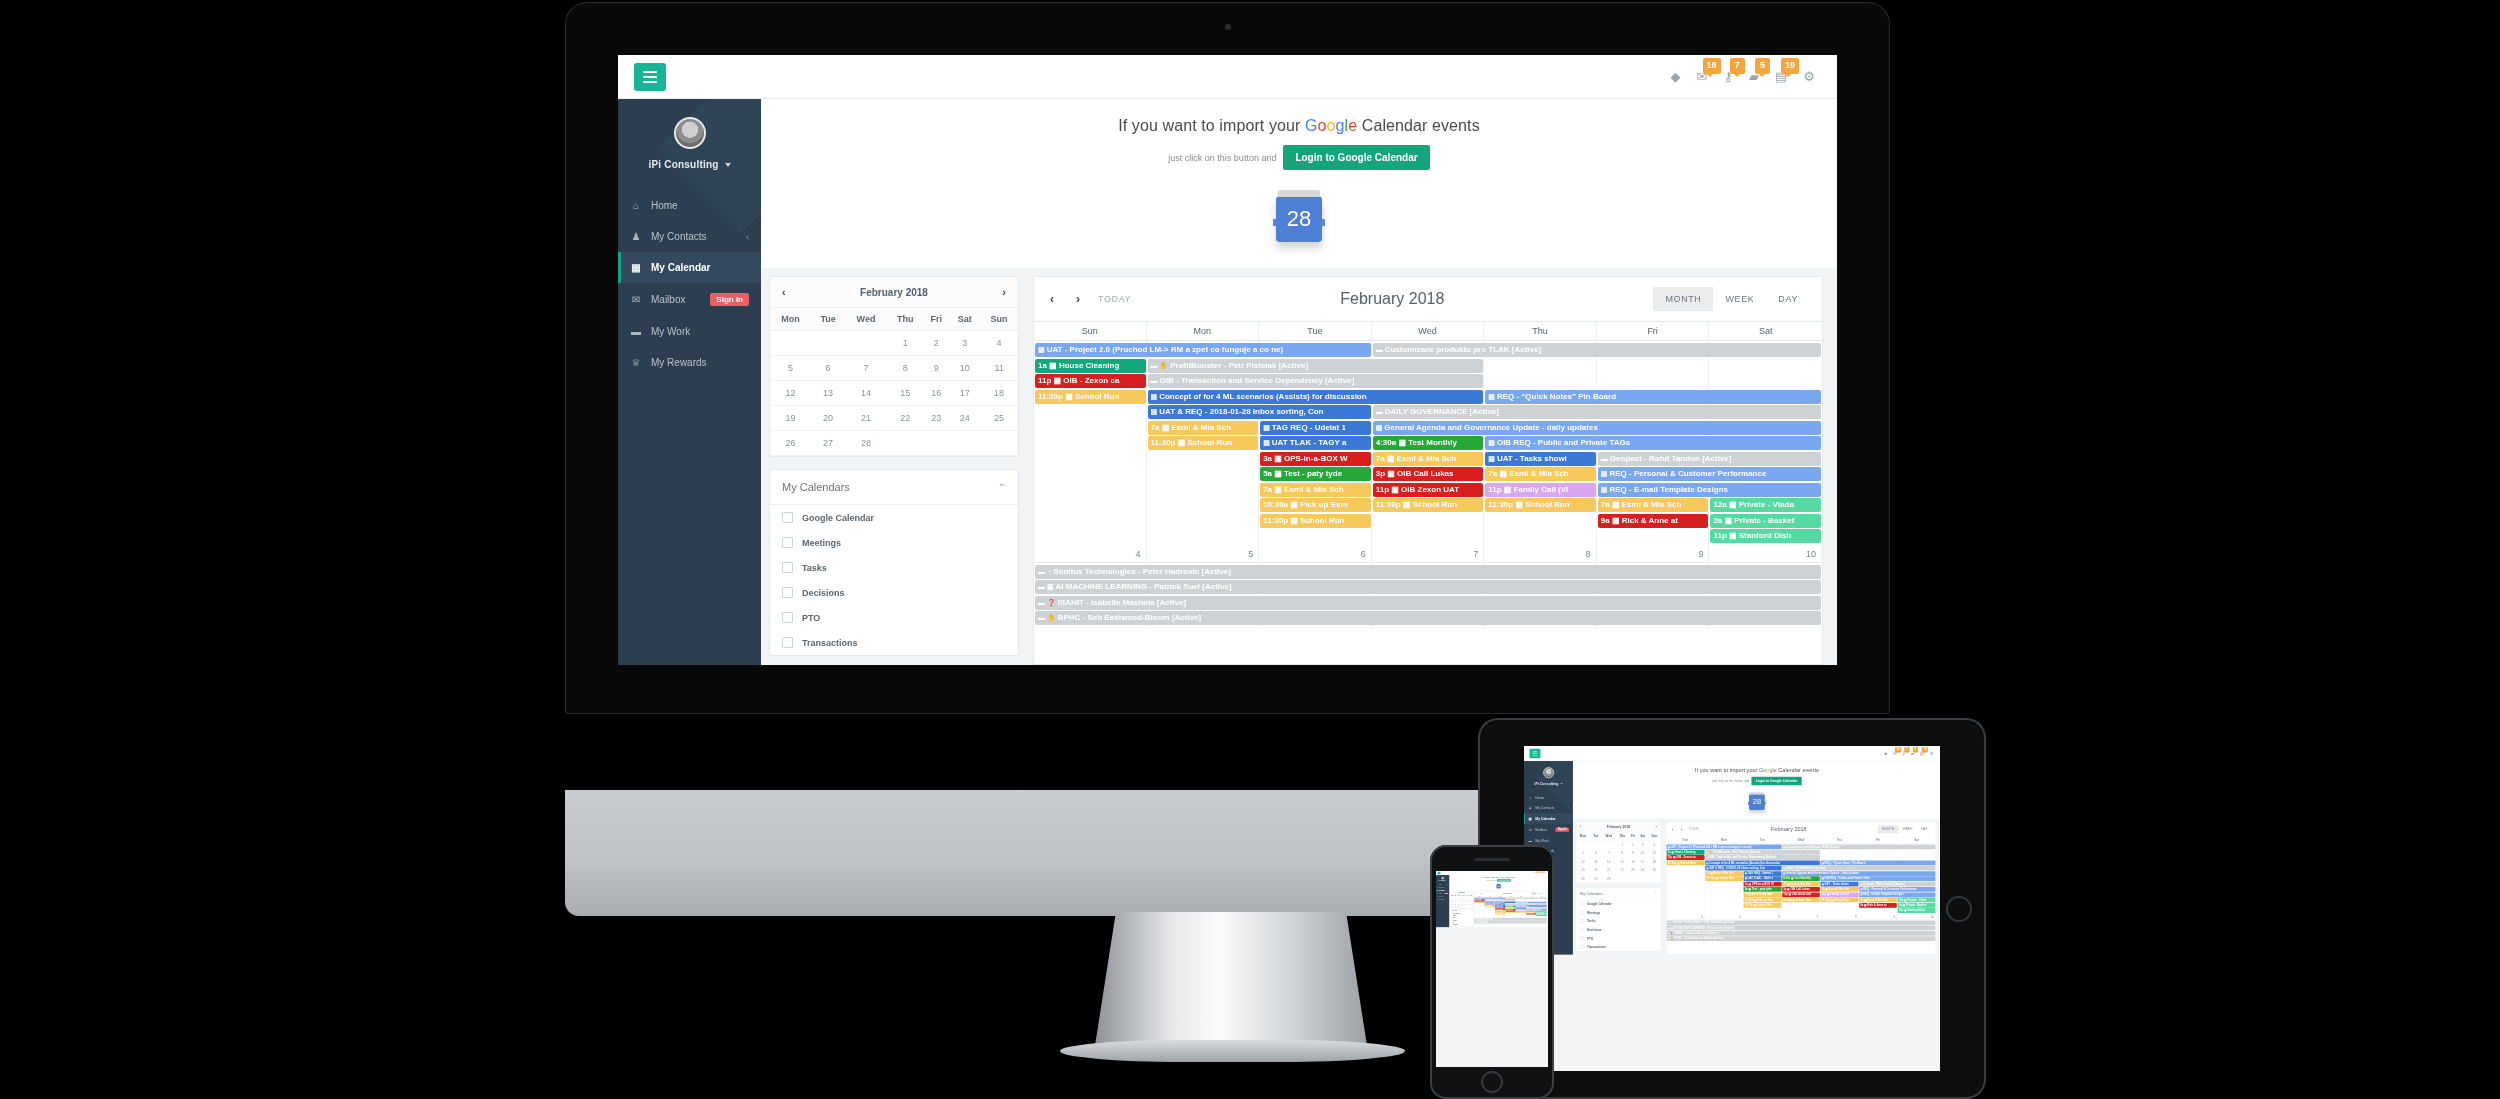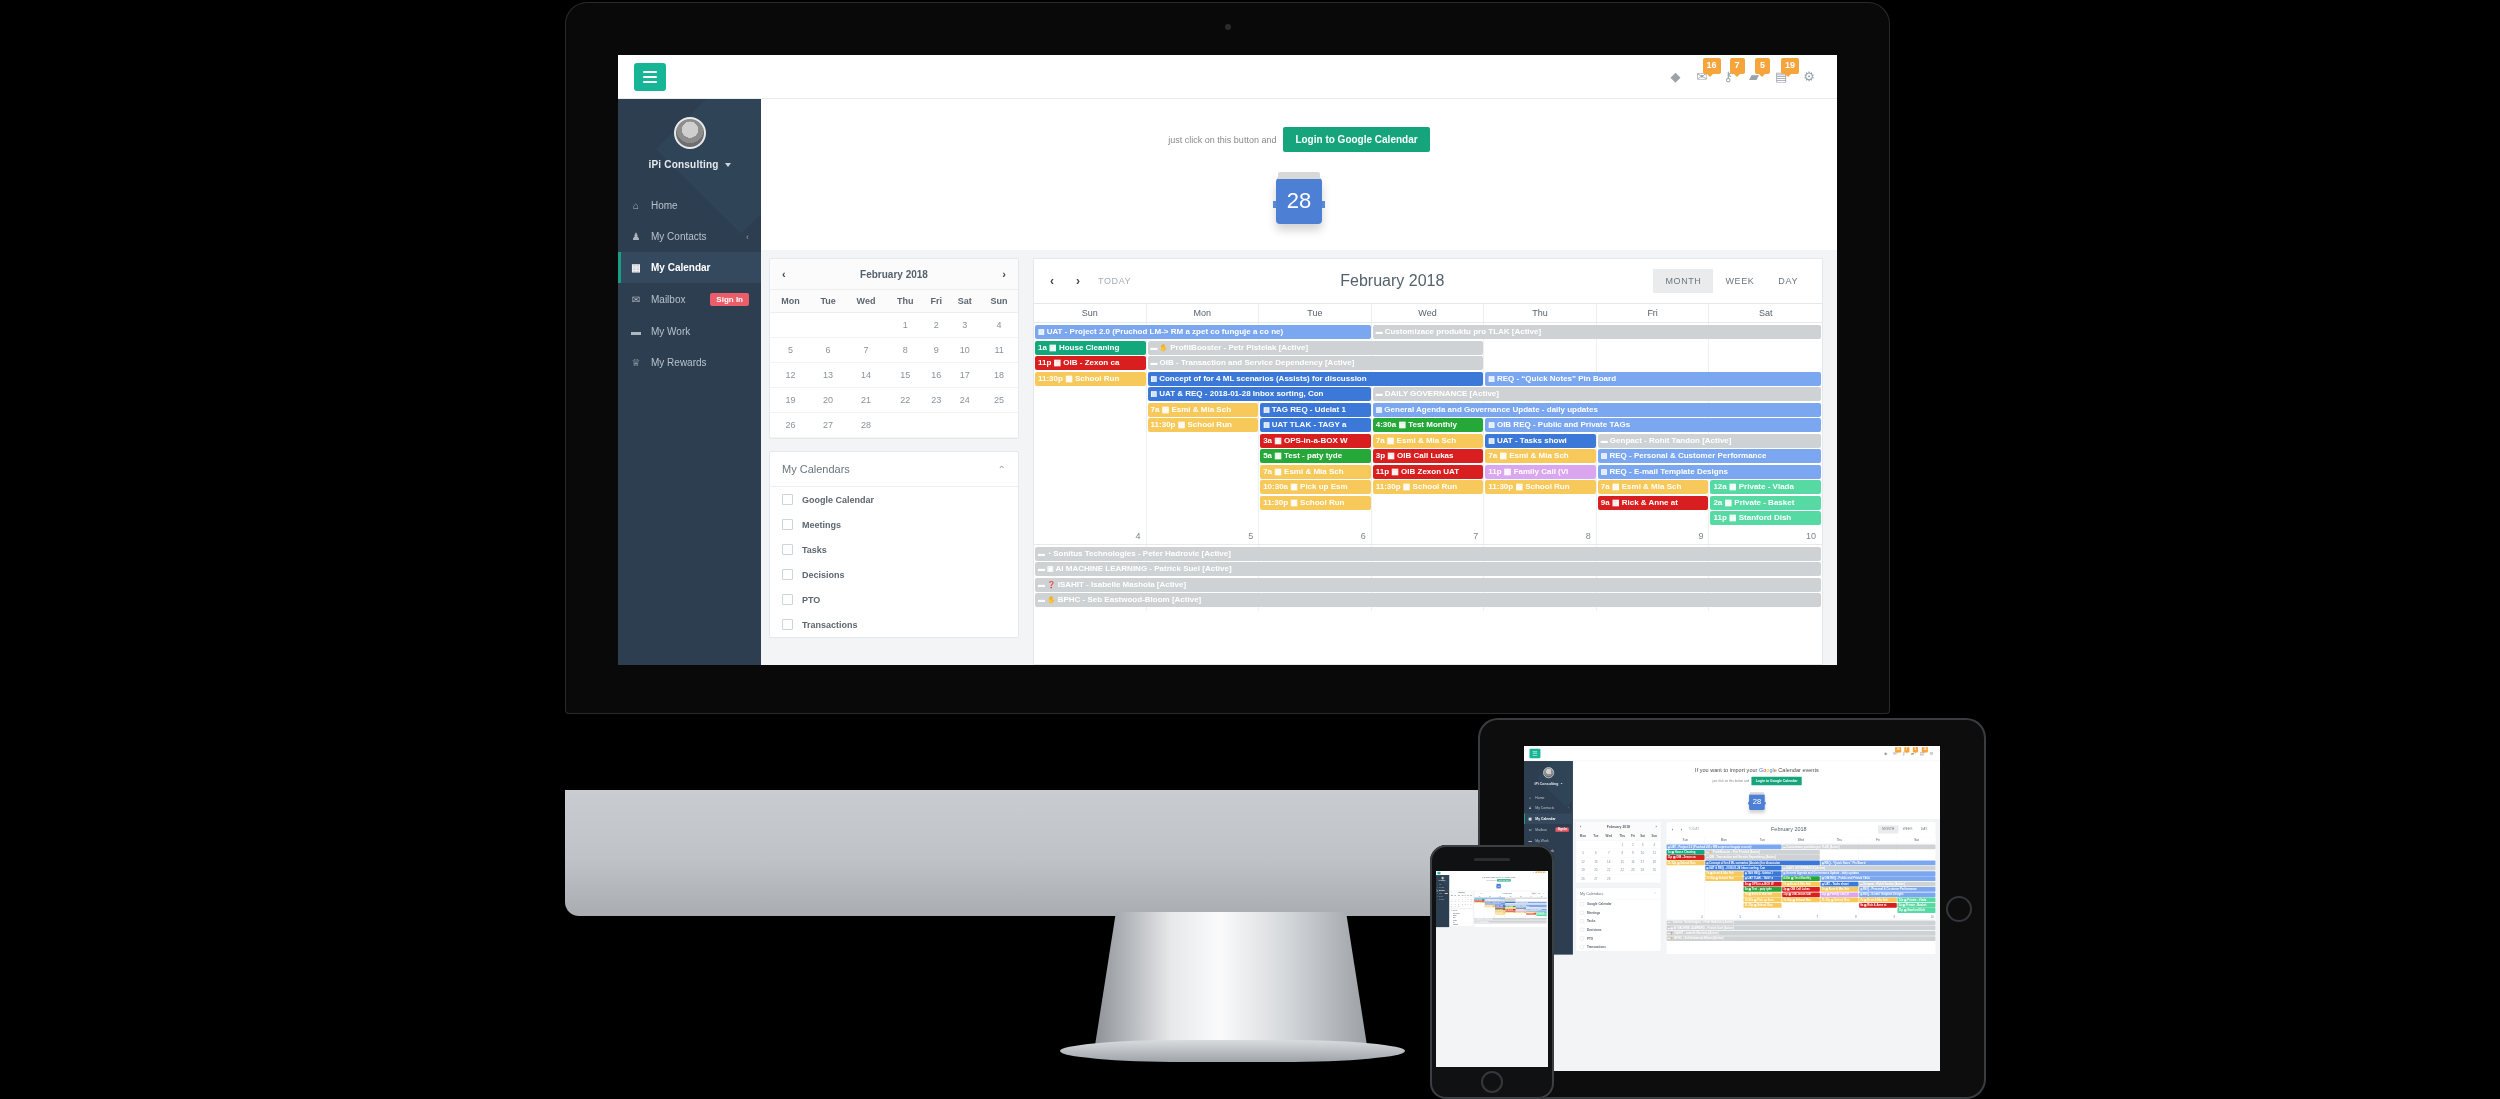--- a/index.html
+++ b/index.html
@@ -288,20 +288,23 @@
                 <div class="nav-item">
                   <span class="nav-ic">♕</span>
                   <span>My Rewards</span>
                 </div>
               </div>
           </div>
 
           <div class="main">
 
             <div class="gbanner">
+              <h2>
+                <span>If you want to import your </span><span class="g-b">G</span><span class="g-r">o</span><span class="g-y">o</span><span class="g-b">g</span><span class="g-g">l</span><span class="g-r">e</span><span> Calendar events</span>
+              </h2>
               <div class="sub">
                 <span>just click on this button and</span>
                 <button class="btn-google">Login to Google Calendar</button>
               </div>
               <div class="gcal-icon">
                 <span class="gcal-num">28</span>
               </div>
             </div>
 
             <div class="cal-row">

